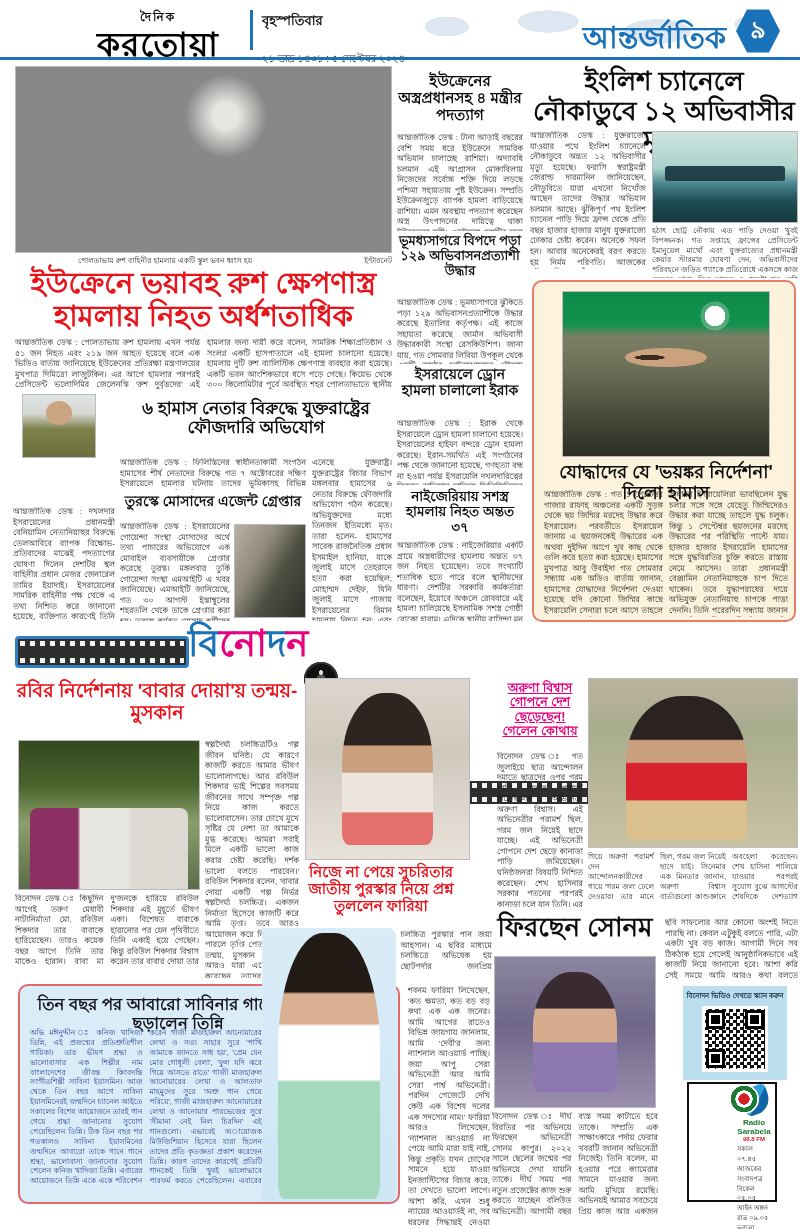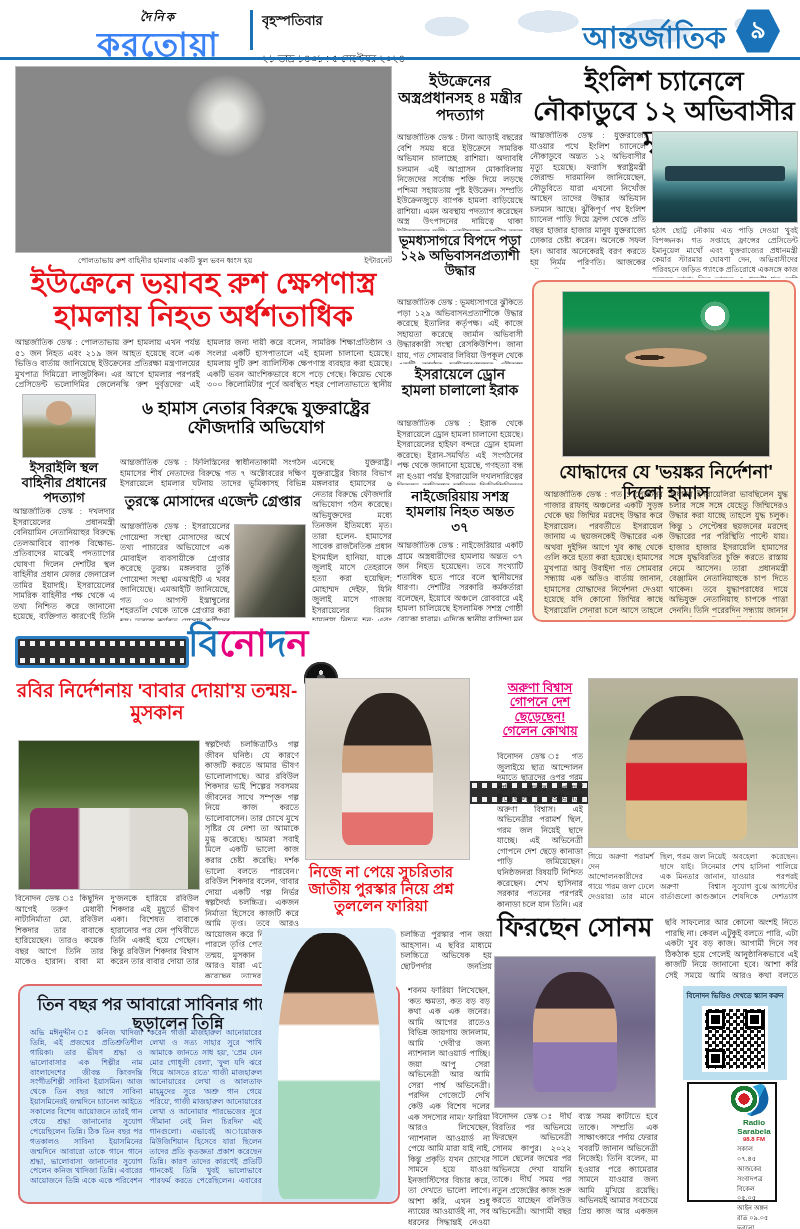--- a/index.html
+++ b/index.html
@@ -8,22 +8,22 @@
   .abs{position:absolute;}
   .body{font-size:8px;line-height:1.32;text-align:justify;color:#1c1c1c;overflow:hidden;}
   .cols2{column-count:2;column-gap:7px;}
   .cols3{column-count:3;column-gap:6px;}
   .hc{text-align:center;font-weight:800;color:#0d0d0d;line-height:1.14;}
   .hred{color:#e8141c;}
   .hpink{color:#e6007e;text-decoration:underline;}
   .photo{background:#888;border:1px solid #bbb;box-sizing:border-box;}
   .cap{font-size:7.5px;color:#222;line-height:1.3;text-align:center;}
   
-  .logo-small{font-size:12px;font-weight:800;letter-spacing:2px;color:#0a0a0a;text-align:center;font-style:italic;}
-  .logo-big{font-size:33px;font-weight:900;color:#3b82f6;line-height:1;text-align:center;letter-spacing:1px;}
+  .logo-small{font-size:12px;font-weight:800;letter-spacing:2px;color:#0a0a0a;text-align:center;}
+  .logo-big{font-size:33px;font-weight:900;color:#000000;line-height:1;text-align:center;letter-spacing:1px;}
   .mh-div{width:3px;height:40px;background:#1a72b8;}
   .mh-day{font-size:13px;font-weight:700;color:#111;}
   .mh-date{font-size:10px;color:#222;margin-top:19px;}
   .section-word{font-size:30px;font-weight:900;color:#1a72b8;}
   .badge{width:44px;height:46px;background:#1a72b8;color:#fff;font-size:24px;font-weight:900;
          display:flex;align-items:center;justify-content:center;
          clip-path:polygon(25% 3%,75% 3%,100% 50%,75% 97%,25% 97%,0 50%);}
   .rule{height:3px;background:#1a72b8;}
   .worldmap{background:
      radial-gradient(40px 18px at 12% 45%, #c3d4e8 55%, transparent 56%),
@@ -120,21 +120,20 @@
   <div class="abs badge" style="right:20px;top:8px;">৯</div>
   <div class="abs rule" style="left:0;top:57px;width:800px;"></div>
 
   <div class="abs photo ph-lead" style="left:15px;top:66px;width:377px;height:187px;overflow:hidden;"></div>
   <div class="abs cap" style="left:15px;top:256px;width:300px;">পোলতাভায় রুশ বাহিনীর হামলায় একটি স্কুল ভবন ধ্বংস হয়</div>
   <div class="abs cap" style="left:340px;top:256px;width:52px;text-align:right;">ইন্টারনেট</div>
   <div class="abs hc hred" style="left:15px;top:267px;width:377px;font-size:29px;">ইউক্রেনে ভয়াবহ রুশ ক্ষেপণাস্ত্র হামলায় নিহত অর্ধশতাধিক</div>
   <div class="abs body cols2" style="left:15px;top:338px;width:377px;height:54px;">আন্তর্জাতিক ডেস্ক : পোলতাভায় রুশ হামলায় এখন পর্যন্ত ৫১ জন নিহত এবং ২১৯ জন আহত হয়েছে বলে এক ভিডিও বার্তায় জানিয়েছে ইউক্রেনের প্রতিরক্ষা মন্ত্রণালয়ের মুখপাত্র দিমিত্রো লাজুটকিন। এর আগে হামলার পরপরই প্রেসিডেন্ট ভলোদিমির জেলেনস্কি 'রুশ দুর্বৃত্তদের' এই হামলার জন্য দায়ী করে বলেন, সামরিক শিক্ষাপ্রতিষ্ঠান ও সংলগ্ন একটি হাসপাতালে এই হামলা চালানো হয়েছে। হামলায় দুটি রুশ ব্যালিস্টিক ক্ষেপণাস্ত্র ব্যবহার করা হয়েছে। একটি ভবন আংশিকভাবে ধসে পড়ে গেছে। কিয়েভ থেকে ৩০০ কিলোমিটার পূর্বে অবস্থিত শহর পোলতাভাতে স্থানীয় সময় সকালে হামলাটি করা হয়। যুদ্ধের আগে এ শহরের জনসংখ্যা ছিল প্রায় তিন লাখ। সেখানকার পোলতাভা সামরিক যোগাযোগ ইনস্টিটিউট ১৯৬০ সালে প্রতিষ্ঠিত হয়েছিল। প্রতিরক্ষা মন্ত্রণালয় জানিয়েছে, এ ইনস্টিটিউটের একটি ভবন আংশিকভাবে ধসে গেছে এবং অনেক লোক ধ্বংসস্তূপের নিচে আটকা পড়েছে। রাশিয়ার এই আক্রমণের পর ইউক্রেনের সামরিক নেতৃত্বে বেশ কিছু প্রশ্ন উঠেছে। শহরের গভর্নর ফিলিপ প্রোনিন বলেছেন, উদ্ধারকারী দল ধ্বংসস্তূপ সরিয়ে দেখছে, তার নিচে আর কেউ চাপা পড়ে আছেন কিনা।</div>
 
   <div class="abs photo ph-soldier" style="left:22px;top:394px;width:74px;height:64px;overflow:hidden;"></div>
-  <div class="abs hc" style="left:13px;top:461px;width:102px;font-size:13px;">ইসরাইলি স্থল বাহিনীর প্রধানের পদত্যাগ</div>
   <div class="abs body" style="left:13px;top:507px;width:102px;height:114px;">আন্তর্জাতিক ডেস্ক : দখলদার ইসরায়েলের প্রধানমন্ত্রী বেনিয়ামিন নেতানিয়াহুর বিরুদ্ধে তেলআবিবে ব্যাপক বিক্ষোভ-প্রতিবাদের মাঝেই পদত্যাগের ঘোষণা দিলেন দেশটির স্থল বাহিনীর প্রধান মেজর জেনারেল তামির ইয়াদাই। ইসরায়েলের সামরিক বাহিনীর পক্ষ থেকে এ তথ্য নিশ্চিত করে জানানো হয়েছে, ব্যক্তিগত কারণেই তিনি এ সিদ্ধান্ত নিয়েছেন। মেজর জেনারেল তামির ইয়াদাই গত তিন বছর ধরে ইসরায়েলের স্থল বাহিনীর প্রধান হিসেবে দায়িত্ব পালন করেছেন।</div>
 
   <div class="abs hc" style="left:120px;top:399px;width:272px;font-size:17px;">৬ হামাস নেতার বিরুদ্ধে যুক্তরাষ্ট্রের ফৌজদারি অভিযোগ</div>
   <div class="abs body" style="left:120px;top:458px;width:186px;height:32px;">আন্তর্জাতিক ডেস্ক : ফিলিস্তিনের স্বাধীনতাকামী সংগঠন হামাসের শীর্ষ নেতাদের বিরুদ্ধে গত ৭ অক্টোবরের দক্ষিণ ইসরায়েলে হামলার ঘটনায় তাদের ভূমিকাসহ বিভিন্ন অপরাধে ফৌজদারি অভিযোগ</div>
   <div class="abs body" style="left:312px;top:458px;width:80px;height:163px;">এনেছে যুক্তরাষ্ট্র। যুক্তরাষ্ট্রের বিচার বিভাগ মঙ্গলবার হামাসের ৬ নেতার বিরুদ্ধে ফৌজদারি অভিযোগ গঠন করেছে। অভিযুক্তদের মধ্যে তিনজন ইতিমধ্যে মৃত। তারা হলেন- হামাসের সাবেক রাজনৈতিক প্রধান ইসমাইল হানিয়া, যাকে জুলাই মাসে তেহরানে হত্যা করা হয়েছিল; মোহাম্মদ দেইফ, যিনি জুলাই মাসে গাজায় ইসরায়েলের বিমান হামলায় নিহত হন; এবং মারওয়ান ইসা, যাকে ইসরায়েল বলেছে যে তারা মার্চ মাসে একটি হামলা চালিয়ে হত্যা করেছে। জীবিত আসামিরা হলেন- হামাসের নতুন নেতা ইয়াহিয়া সিনওয়ার, যিনি গাজায় রয়েছেন বলে বিশ্বাস করা হয়, খালেদ মেশাল, যিনি দোহায় থাকেন ও হামাসের প্রবাসী অফিসের প্রধান; এবং আলি বারাকা, লেবাননে অবস্থিত হামাসের একজন সিনিয়র কর্মকর্তা।</div>
   <div class="abs hc" style="left:120px;top:494px;width:186px;font-size:14px;">তুরস্কে মোসাদের এজেন্ট গ্রেপ্তার</div>
   <div class="abs body" style="left:120px;top:522px;width:110px;height:99px;">আন্তর্জাতিক ডেস্ক : ইসরায়েলের গোয়েন্দা সংস্থা মোসাদের অর্থে তথ্য পাচারের অভিযোগে এক মোবাইল ব্যবসায়ীকে গ্রেপ্তার করেছে তুরস্ক। মঙ্গলবার তুর্কি গোয়েন্দা সংস্থা এমআইটি এ খবর জানিয়েছে। এমআইটি জানিয়েছে, গত ৩০ আগস্ট ইস্তাম্বুলের শহরতলি থেকে তাকে গ্রেপ্তার করা হয়। তুরস্কে কর্মরত মোসাদ কর্মীদের কাছে অর্থের বিনিময়ে তথ্য পাচারের সন্দেহে তাকে গ্রেপ্তার করা হয়। এক বিবৃতিতে এমআইটি বলেছে, ২৫ আগস্ট তুরস্কে প্রবেশের পর থেকে তাকে নজরদারিতে রাখা হয়েছিল।</div>
   <div class="abs photo ph-turkey" style="left:234px;top:524px;width:72px;height:94px;overflow:hidden;"></div>
 
   <div class="abs hc" style="left:397px;top:72px;width:126px;font-size:15px;">ইউক্রেনের অস্ত্রপ্রধানসহ ৪ মন্ত্রীর পদত্যাগ</div>

